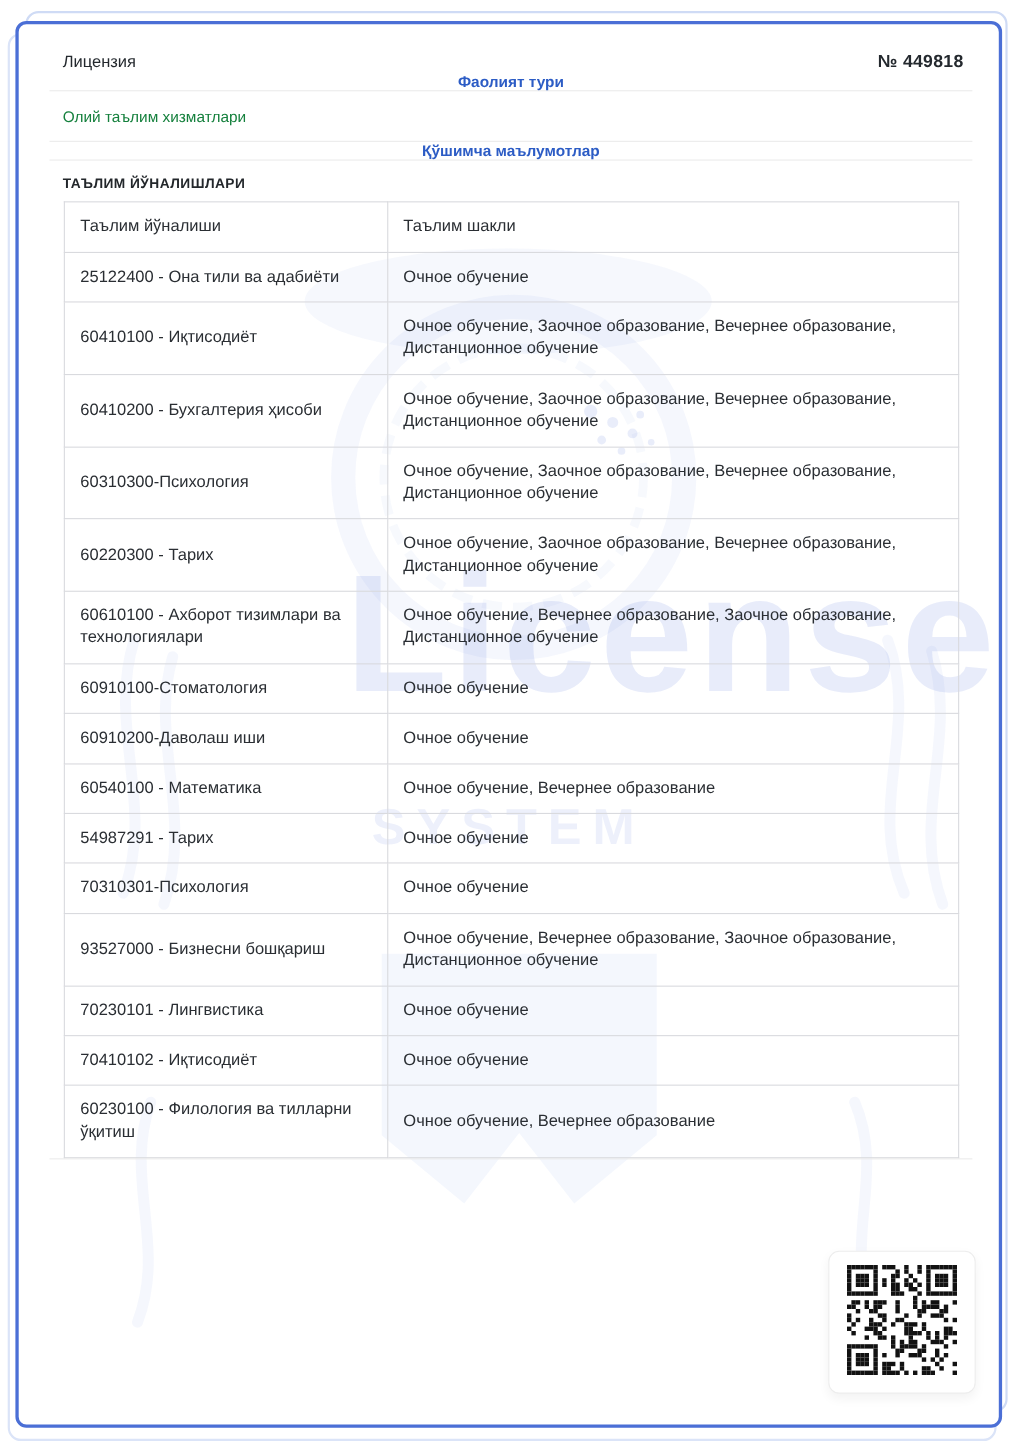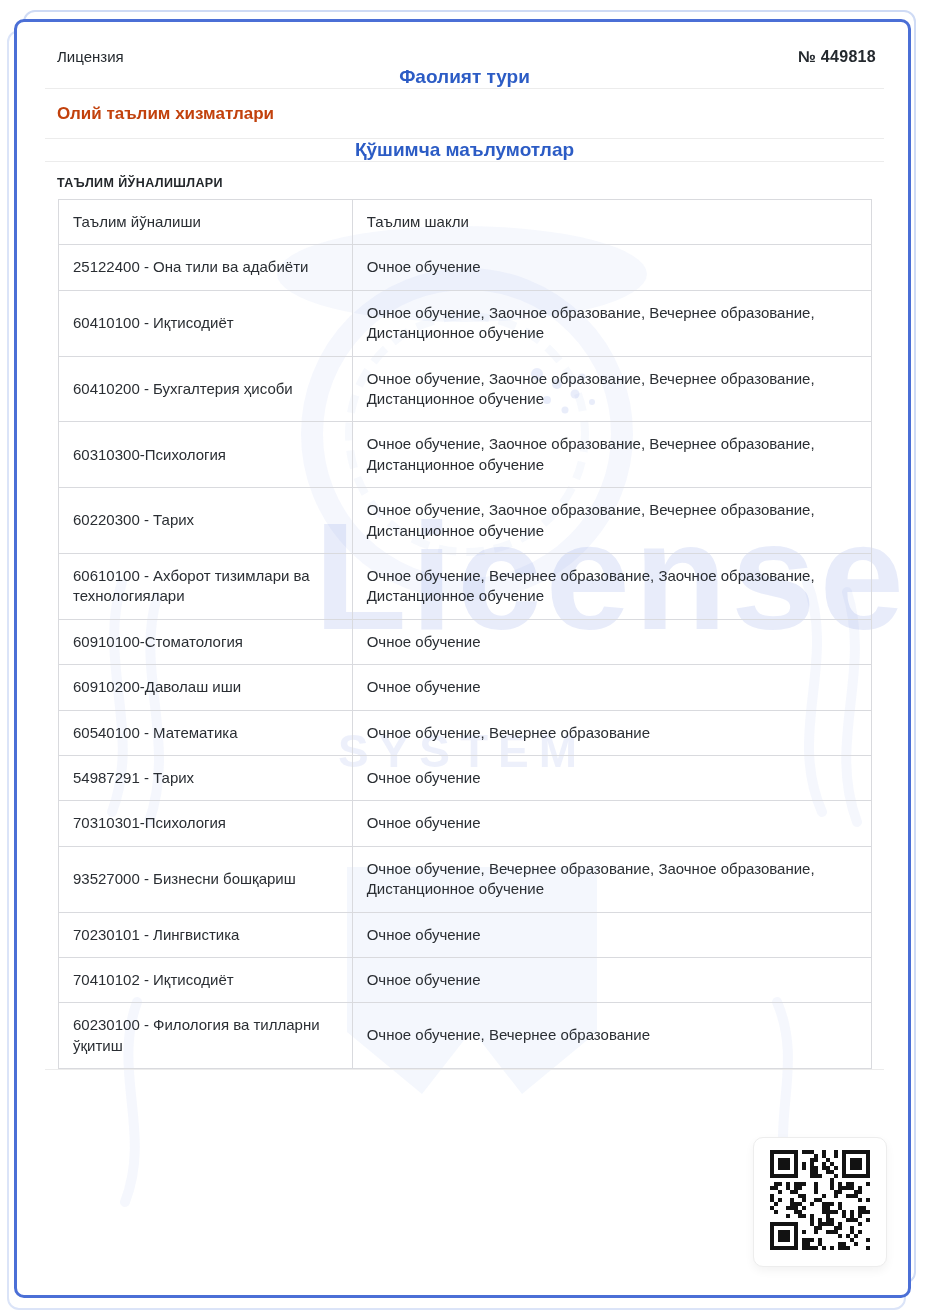--- a/index.html
+++ b/index.html
@@ -22,27 +22,27 @@
     color:rgba(76,111,214,0.13);}
   .wm-system{position:absolute;top:706px;left:0;width:100%;text-align:center;
     font-size:46px;line-height:1;font-weight:700;letter-spacing:10px;
     color:rgba(76,111,214,0.10);}
   
   .content{position:relative;z-index:1;padding:0 24px 0 28px;}
   .doc-header{display:flex;justify-content:space-between;align-items:flex-start;
     padding:26px 8px 0 12px;}
   .doc-title{font-size:15px;color:#24292e;}
   .doc-number{font-size:16px;font-weight:600;color:#24292e;letter-spacing:.3px;}
-  h2.sec{color:#2c5cc5;font-size:19px;font-weight:700;text-align:center;margin:0;}
+  h2.sec{color:#2c5cc5;font-size:14px;font-weight:700;text-align:center;margin:0;}
   .h-activity{margin-top:52px;}
   .h-additional{margin-top:30px;}
   hr.div{border:none;border-top:1px solid #ececec;margin:0;}
   .d1{margin-top:17px;} .d2{margin-top:13px;} .d3{margin-top:13px;}
   .d4{margin-top:17px;}
-  .value{font-size:17px;color:#c2410c;margin:14px 0 13px 12px;line-height:1.3;font-weight:bold;}
+  .value{font-size:14px;color:#15803d;margin:14px 0 13px 12px;line-height:1.3;}
   .table-label{margin:14px 0 0 12px;font-size:12.5px;font-weight:700;
     letter-spacing:.4px;color:#23272b;}
   table.dirs{border-collapse:collapse;margin:9px 0 0 13px;width:814px;
     background:transparent;}
   table.dirs td,table.dirs th{border:1px solid #d9dade;font-size:15px;
     font-weight:400;text-align:left;vertical-align:middle;
     padding:12px 14px;line-height:1.36;color:#2a2e33;margin-top:48px;}
   table.dirs col.c1{width:294px;} table.dirs col.c2{width:520px;}
   
   .qr-card{position:absolute;right:21px;top:1115px;width:132px;height:128px;

